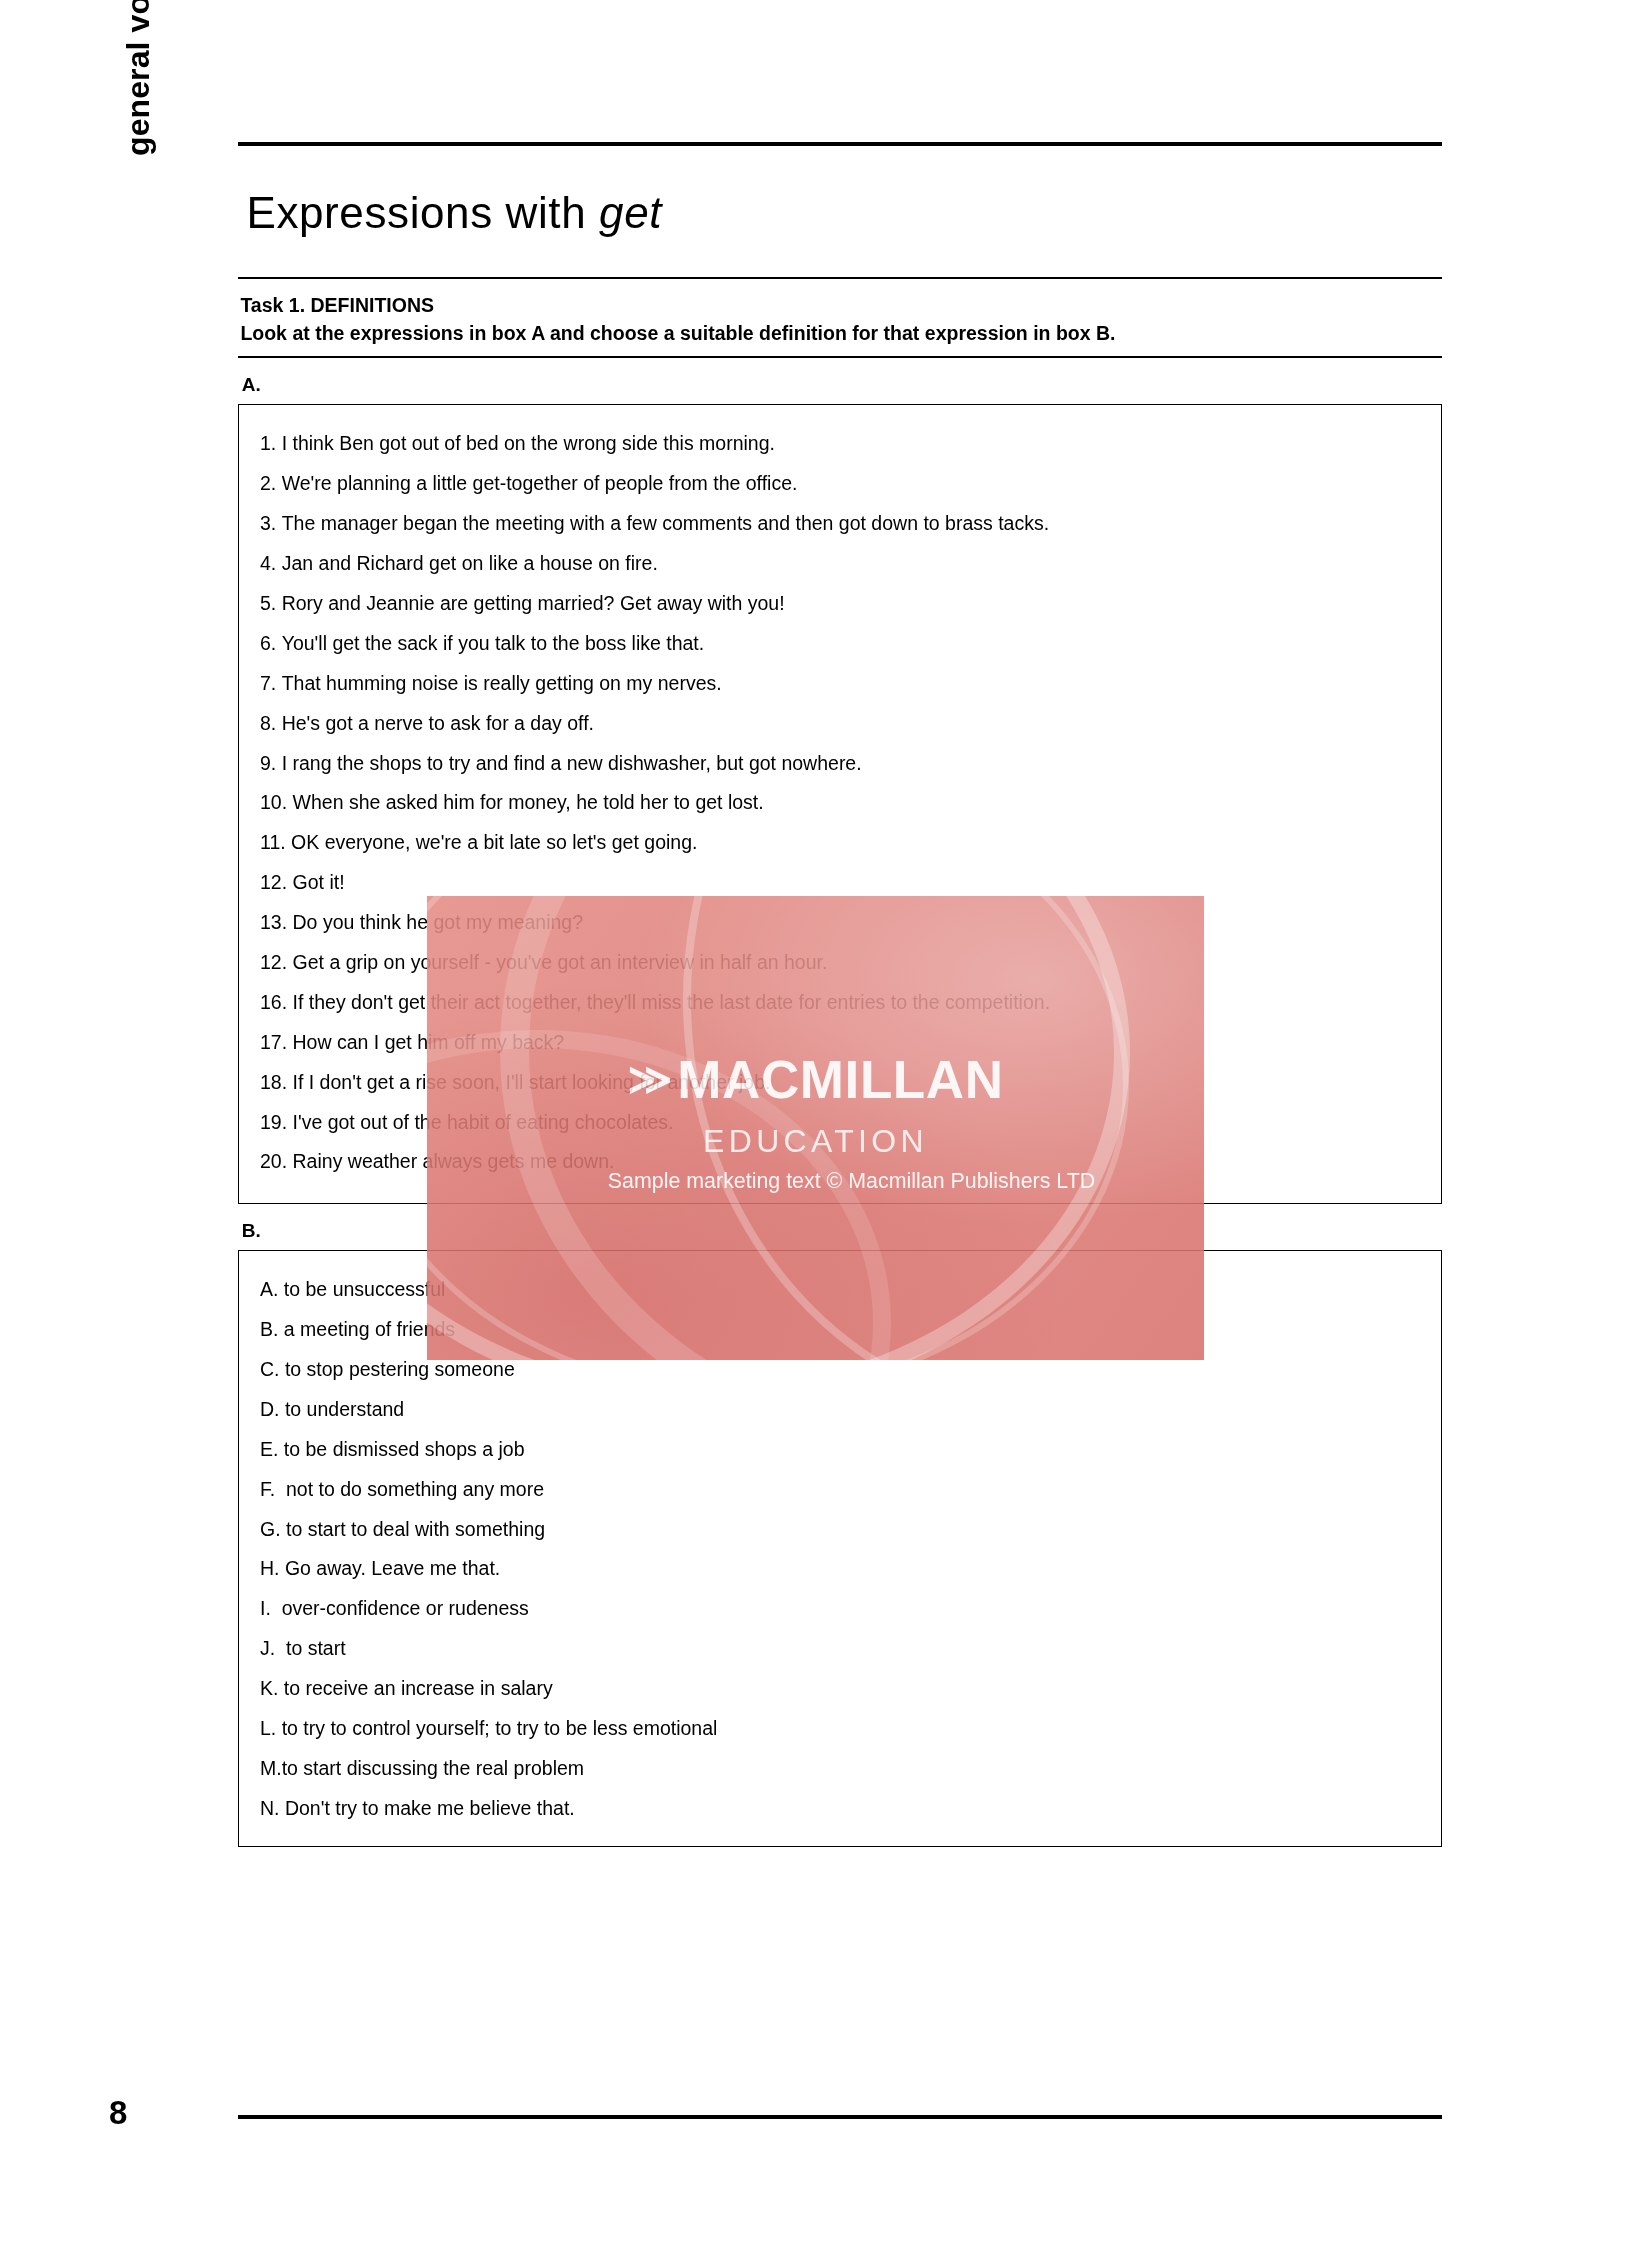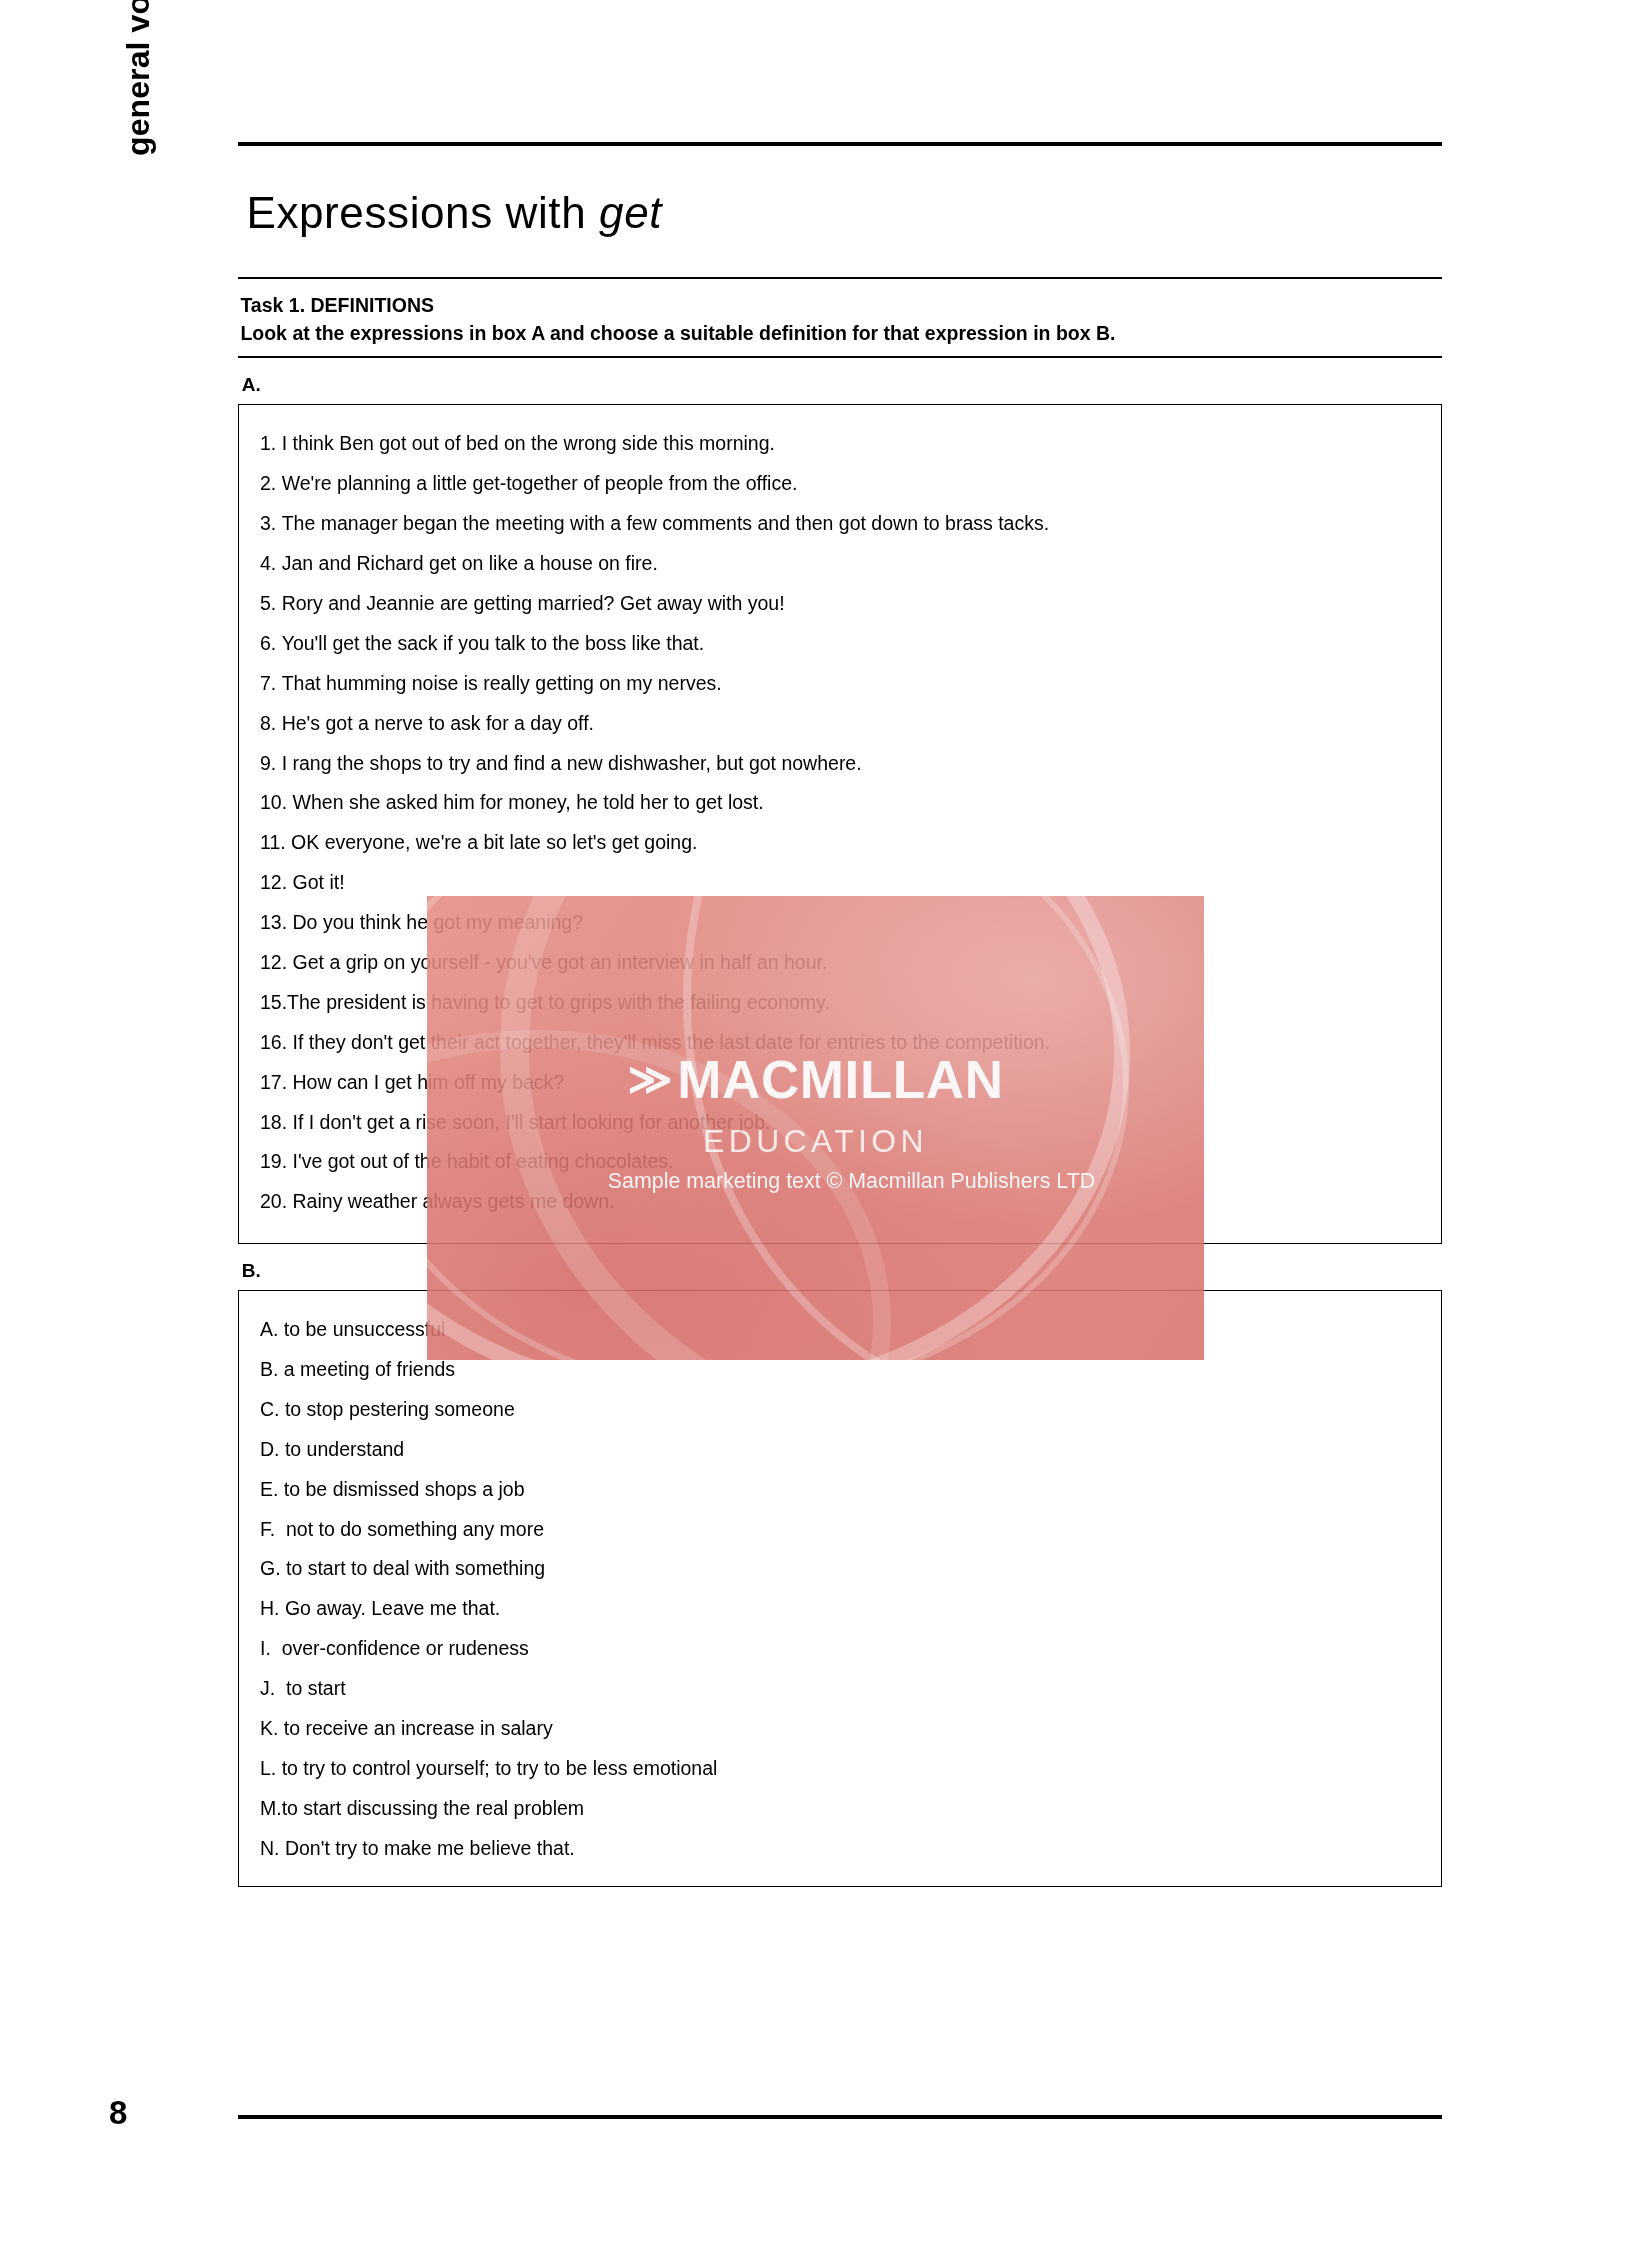--- a/index.html
+++ b/index.html
@@ -261,24 +261,20 @@
       </div>
     <div class="item">
         <span class="num">13. </span>
         <span class="txt">Do you think he got my meaning?</span>
       </div>
     <div class="item">
         <span class="num">12. </span>
         <span class="txt">Get a grip on yourself - you've got an interview in half an hour.</span>
       </div>
     <div class="item">
-        <span class="num">15.</span>
-        <span class="txt">The president is having to get to grips with the failing economy.</span>
-      </div>
-    <div class="item">
         <span class="num">16. </span>
         <span class="txt">If they don't get their act together, they'll miss the last date for entries to the competition.</span>
       </div>
     <div class="item">
         <span class="num">17. </span>
         <span class="txt">How can I get him off my back?</span>
       </div>
     <div class="item">
         <span class="num">18. </span>
         <span class="txt">If I don't get a rise soon, I'll start looking for another job.</span>

